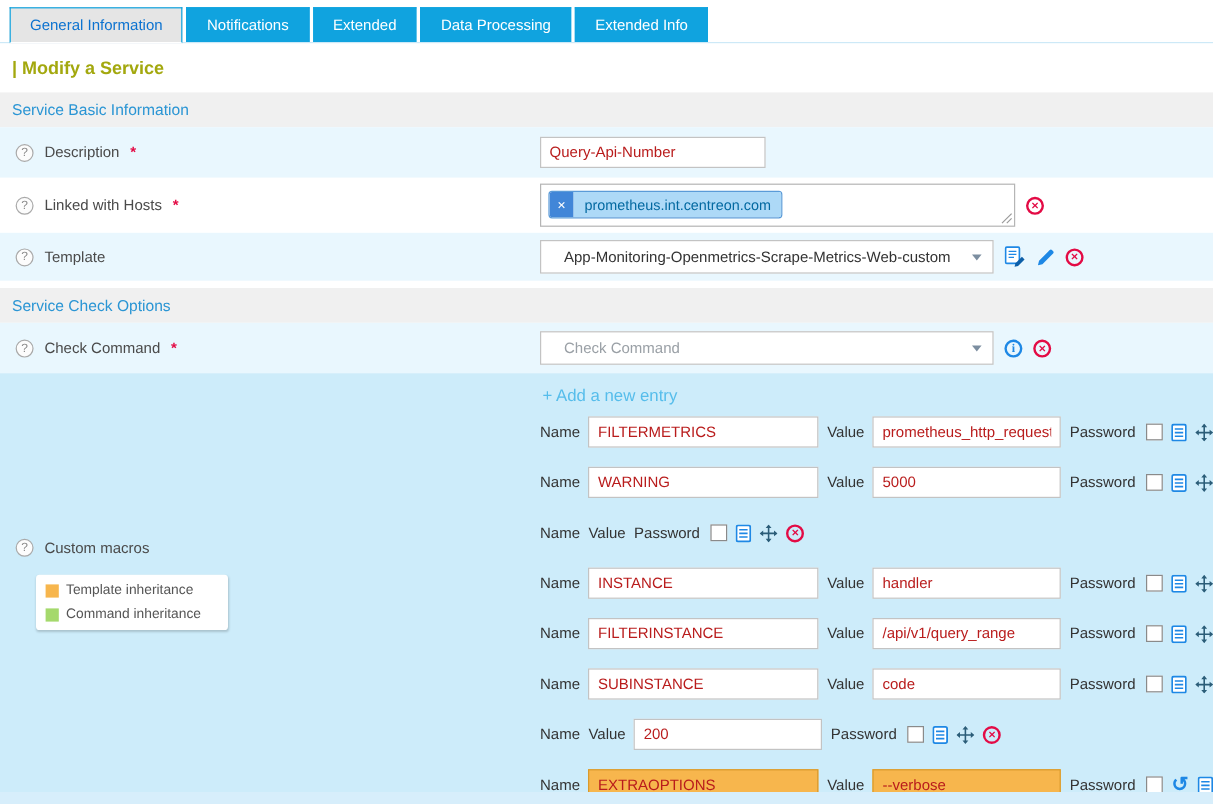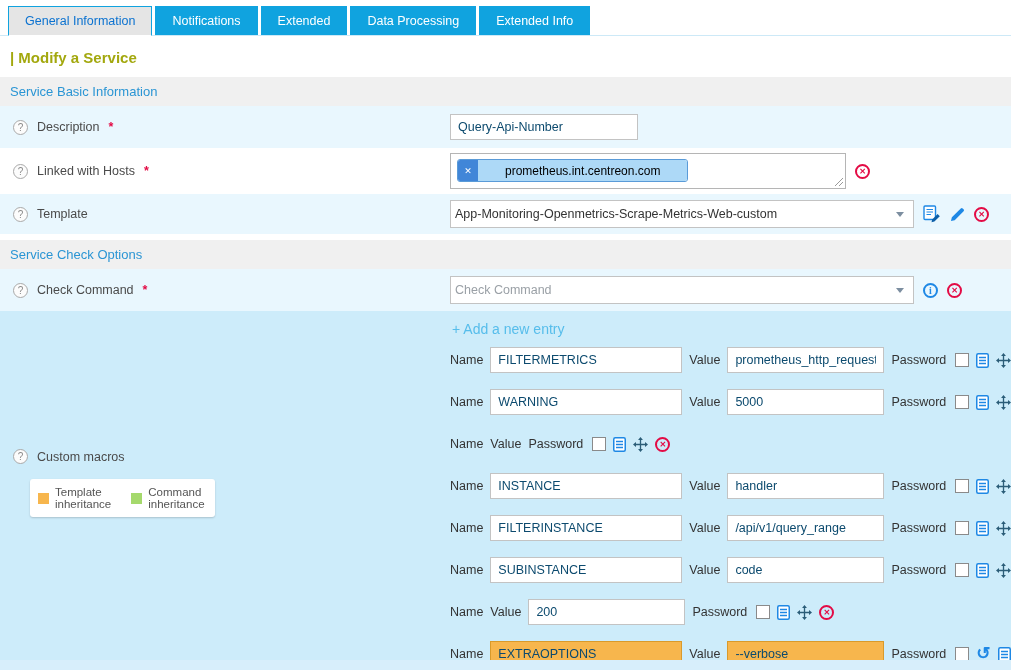--- a/index.html
+++ b/index.html
@@ -15,46 +15,46 @@
   .section-bar{background:#f0f0f0;color:#2a95d4;font-size:13px;padding:7px 10px;height:29px}
   .gap{height:6px;background:#fff}
 
   
   .frow{display:flex;align-items:center}
   .frow.blue{background:#e9f7fe}
   .flabel{width:450px;flex:none;display:flex;align-items:center;gap:9px;padding-left:13px;font-size:12.5px;color:#4a4a4a}
   .req{color:#e30b45;font-weight:bold}
   .help{width:15px;height:15px;border-radius:50%;border:1px solid #a9a9a9;color:#8a8a8a;font-size:10px;display:inline-flex;align-items:center;justify-content:center;flex:none;background:#fcfcfc;cursor:pointer}
   .fctrl{display:flex;align-items:center;gap:9px}
-  input.ti{height:26px;border:1px solid #c3c3c3;font-family:inherit;font-size:12.5px;color:#0c4a6e;padding:0 7px;background:#fff}
-
-  
-  .sel{width:464px;height:28px;border:1px solid #c3c3c3;background:#fff;display:flex;align-items:center;padding:0 26px 0 4px;font-size:12.5px;color:#333;position:relative;cursor:pointer}
+  input.ti{height:26px;border:1px solid #c3c3c3;font-family:inherit;font-size:12.5px;color:#b91c1c;padding:0 7px;background:#fff}
+
+  
+  .sel{width:378px;height:28px;border:1px solid #c3c3c3;background:#fff;display:flex;align-items:center;padding:0 26px 0 19px;font-size:12.5px;color:#333;position:relative;cursor:pointer}
   .sel .seltext{overflow:hidden;white-space:nowrap;text-overflow:ellipsis}
   .sel .ph{color:#9aa0a6}
   .arrow{position:absolute;right:9px;top:11px;width:0;height:0;border-left:4.5px solid transparent;border-right:4.5px solid transparent;border-top:5.5px solid #7c8ea0}
 
   
   .tagbox{width:396px;height:36px;border:1px solid #b5b5b5;background:#fff;position:relative;padding:5px 6px;display:flex;align-items:flex-start;cursor:text}
   .chip{display:inline-flex;height:23px;border-radius:3px;overflow:hidden;border:1px solid #5a9bd8}
   .chip-x{width:20px;background:#4186d8;color:#fff;font-size:9px;display:flex;align-items:center;justify-content:center;cursor:pointer}
-  .chip-t{background:#add9f7;color:#000000;font-size:12px;display:flex;align-items:center;padding:0 27px;white-space:nowrap}
+  .chip-t{background:#add9f7;color:#0369a1;font-size:12px;display:flex;align-items:center;padding:0 9px;white-space:nowrap}
   .resize{position:absolute;right:1px;bottom:1px;cursor:nwse-resize;line-height:0}
 
   
   .xc{width:15px;height:15px;border-radius:50%;border:2px solid #e30b45;color:#e30b45;display:inline-flex;align-items:center;justify-content:center;font-size:8px;font-weight:bold;flex:none;cursor:pointer;background:transparent}
   .info{width:15px;height:15px;border-radius:50%;border:2px solid #1e88e5;color:#1e88e5;display:inline-flex;align-items:center;justify-content:center;font-size:10px;font-weight:bold;font-family:"Liberation Serif",serif;flex:none;cursor:pointer}
   .icbtn{display:inline-flex;align-items:center;cursor:pointer;line-height:0}
   .undo{color:#1e88e5;font-size:17px;font-weight:bold;line-height:14px;cursor:pointer}
 
   
   .macros{background:#cdecfa;display:flex;padding-bottom:4px}
   .m-left{width:450px;flex:none;padding:138px 0 0 13px}
   .m-left .lbl{display:flex;gap:9px;align-items:center;font-size:12.5px;color:#4a4a4a}
-  .legend{background:#fff;border-radius:3px;margin:15px 0 0 17px;width:185px;padding:7px 8px;display:flex;flex-direction:row;gap:20px;box-shadow:0 1px 2px rgba(0,0,0,.18)}
+  .legend{background:#fff;border-radius:3px;margin:15px 0 0 17px;width:160px;padding:7px 8px;display:flex;flex-direction:column;gap:8px;box-shadow:0 1px 2px rgba(0,0,0,.18)}
   .leg-item{display:flex;align-items:center;gap:6px;font-size:11.5px;color:#555}
   .swatch{width:11px;height:11px;flex:none}
   .m-right{padding-top:8px}
   .addlink{color:#56bdeb;font-size:14px;margin:2px 0 2px 2px;display:inline-block;cursor:pointer}
   .mrow{display:flex;align-items:center;gap:7px;height:42px}
   .mlabel{font-size:12.5px;color:#333;flex:none}
   .mname{width:192px}
   .mvalue{width:157px}
   .mrow input[type=checkbox]{appearance:none;width:14px;height:14px;border:1px solid #8a8a8a;background:#fff;margin-left:2px;cursor:pointer;flex:none}
   .inh input.ti{border-color:#d99a2b}

